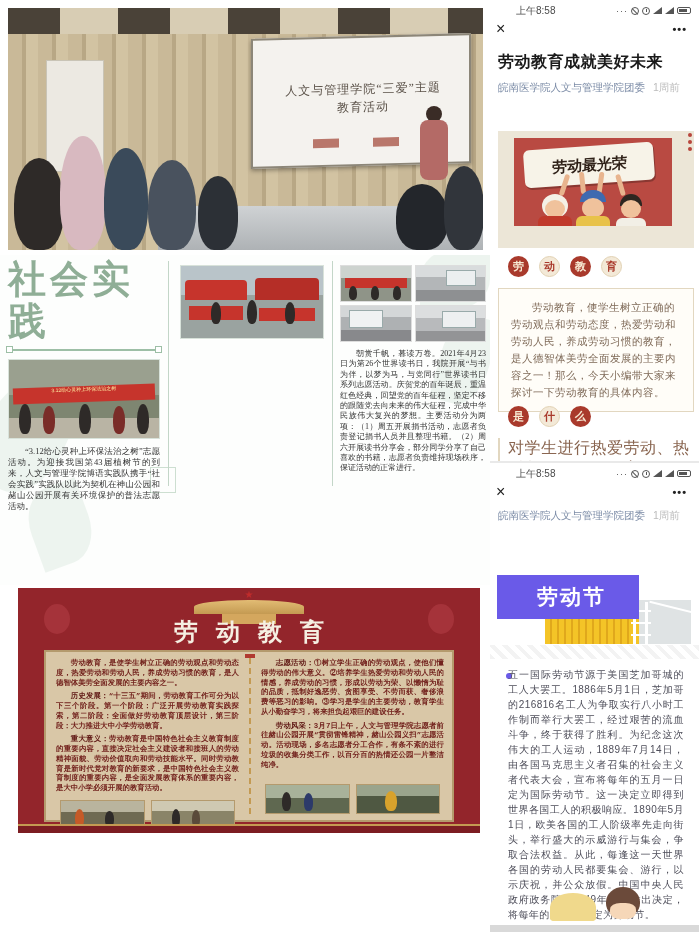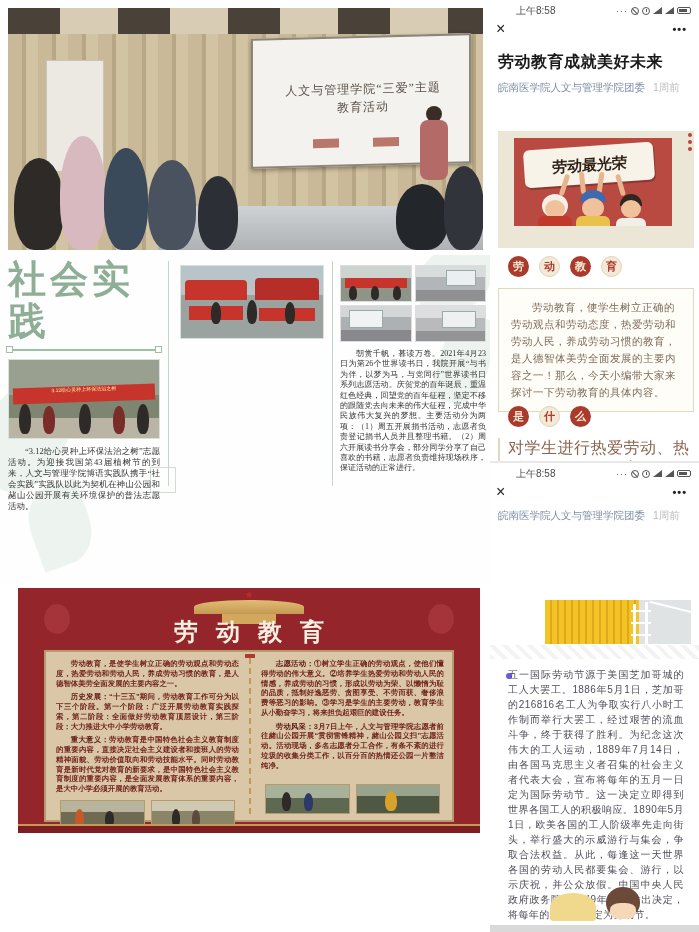--- a/index.html
+++ b/index.html
@@ -40,21 +40,21 @@
   .poster-lantern { position:absolute; width:26px; height:30px; background:#a5333a; border-radius:50%; }
   .poster-emblem { position:absolute; left:50%; top:2px; transform:translateX(-50%); text-align:center; }
   .pe-star { color:#c02c2c; font-size:10px; line-height:10px; }
   .pe-roof { width:110px; height:14px; background:linear-gradient(#e2bc74,#c49a52); border-radius:50% 50% 0 0; margin:0 auto; }
   .pe-base { width:54px; height:10px; background:#d4a75e; margin:0 auto; }
   .poster-title { position:absolute; left:0; top:28px; width:100%; text-align:center;
     font-family:"Liberation Serif", serif; font-size:24px; font-weight:bold; color:#f5efe2; letter-spacing:18px; text-indent:18px; }
   .poster-panel { position:absolute; left:26px; top:62px; width:410px; height:172px; background:#d9c7a7;
     box-shadow:0 0 0 2px #b49a6d inset; display:flex; }
   .pp-col { width:50%; padding:9px 10px 6px 12px; display:flex; flex-direction:column; }
-  .pp-col p { font-family:Liberation Sans, sans-serif; font-size:7.4px; line-height:1.32; color:#73231e;
+  .pp-col p { font-family:Liberation Mono, monospace; font-size:7.4px; line-height:1.32; color:#73231e;
     font-weight:600; text-align:justify; text-indent:2em; margin-bottom:4px; }
   .pp-col b { color:#5f1713; }
   .pp-divider { position:absolute; left:50%; top:8px; bottom:8px; width:0; border-left:2px dashed #c49a52; }
   .pp-divider:before { content:""; position:absolute; left:-6px; top:-4px; width:10px; height:4px; background:#b03a30; }
   .pp-photos { margin-top:auto; display:flex; gap:6px; padding:2px 4px; }
   .pp-ph { flex:1; height:30px; border:1px solid #b49a6d; overflow:hidden; position:relative; }
   .poster-bottomband { position:absolute; left:0; bottom:0; width:100%; height:9px; background:#7c1d22; border-top:2px solid #c49a52; }
 
   
   .phone { position:absolute; left:490px; width:209px; background:#fff; }
@@ -348,20 +348,23 @@
 
     <div class="yellow-photo" style="left:55px;top:137px">
       <div class="yp-sky"></div>
       <div class="yp-rail" style="left:88px;top:4px;width:3px;height:40px"></div>
       <div class="yp-rail" style="left:100px;top:2px;width:3px;height:42px"></div>
       <div class="yp-rail" style="left:86px;top:10px;width:20px;height:2px"></div>
       <div class="yp-rail" style="left:86px;top:22px;width:20px;height:2px"></div>
       <div class="yp-rail" style="left:86px;top:34px;width:20px;height:2px"></div>
       <div class="yp-rail" style="left:104px;top:6px;width:44px;height:2px;transform:rotate(14deg)"></div>
     </div>
+    <div class="purple-banner" style="top:112px">
+      <span>劳动节</span>
+    </div>
     <div class="stripe-band" style="top:182px"></div>
 
     <div class="bullet" style="left:16px;top:210px"></div>
     <div class="body-para" style="top:204px">五一国际劳动节源于美国芝加哥城的工人大罢工。1886年5月1日，芝加哥的216816名工人为争取实行八小时工作制而举行大罢工，经过艰苦的流血斗争，终于获得了胜利。为纪念这次伟大的工人运动，1889年7月14日，由各国马克思主义者召集的社会主义者代表大会，宣布将每年的五月一日定为国际劳动节。这一决定立即得到世界各国工人的积极响应。1890年5月1日，欧美各国的工人阶级率先走向街头，举行盛大的示威游行与集会，争取合法权益。从此，每逢这一天世界各国的劳动人民都要集会、游行，以示庆祝，并公众放假。中国中央人民政府政务院于1949年12月作出决定，将每年的5月1日确定为劳动节。</div>
 
     <div class="bottom-cartoon" style="left:60px;top:418px;width:120px;height:44px">
       <div class="bc-hat" style="left:0;top:12px"></div>
       <div class="bc-head" style="left:56px;top:6px"></div>
       <div class="bc-face" style="left:60px;top:22px"></div>
     </div>

